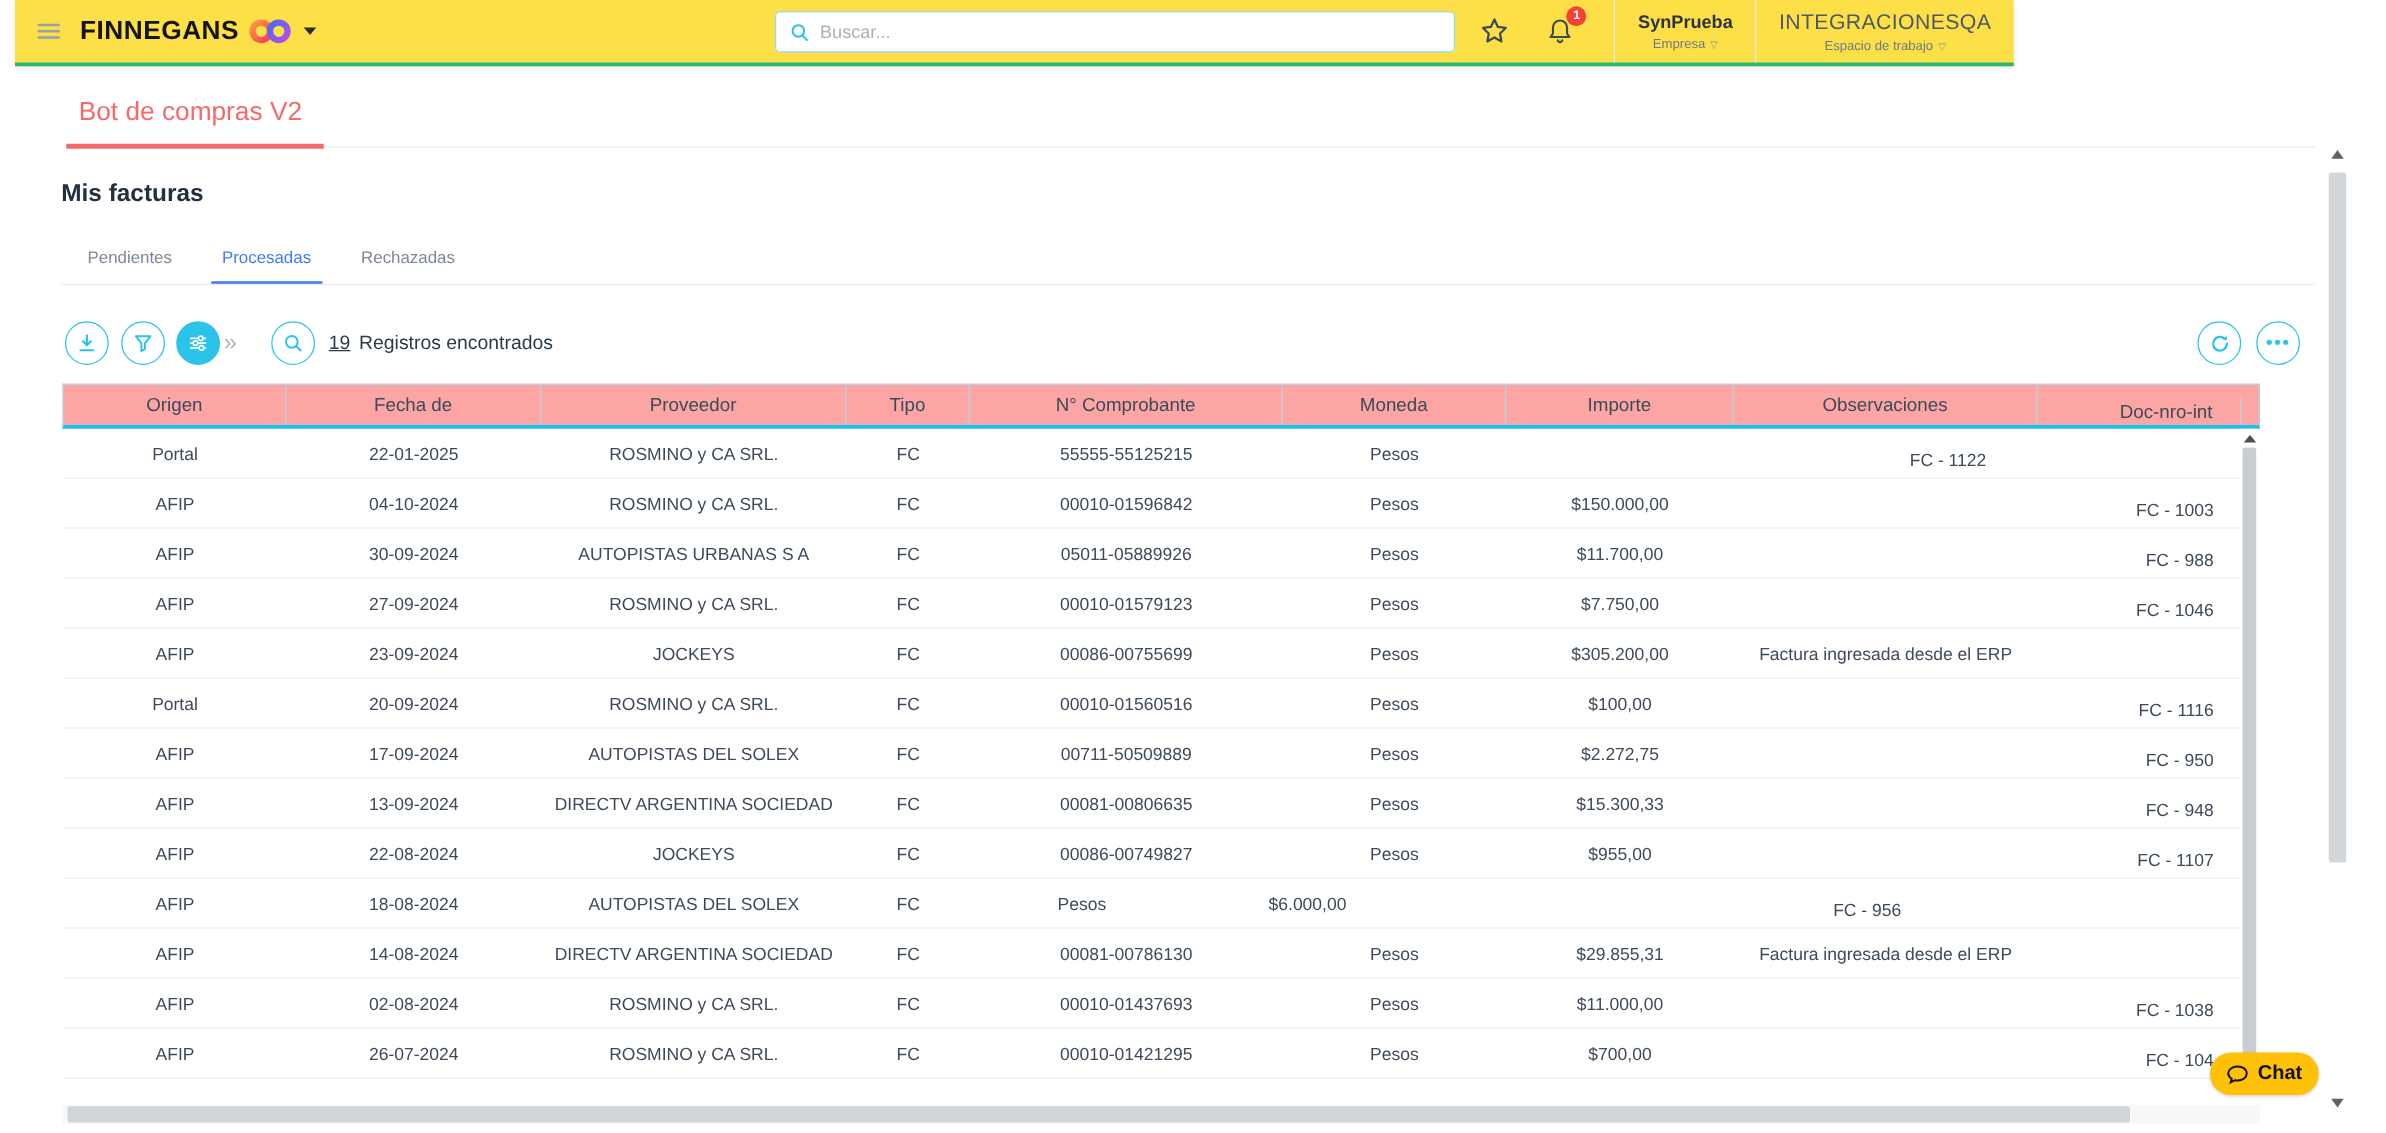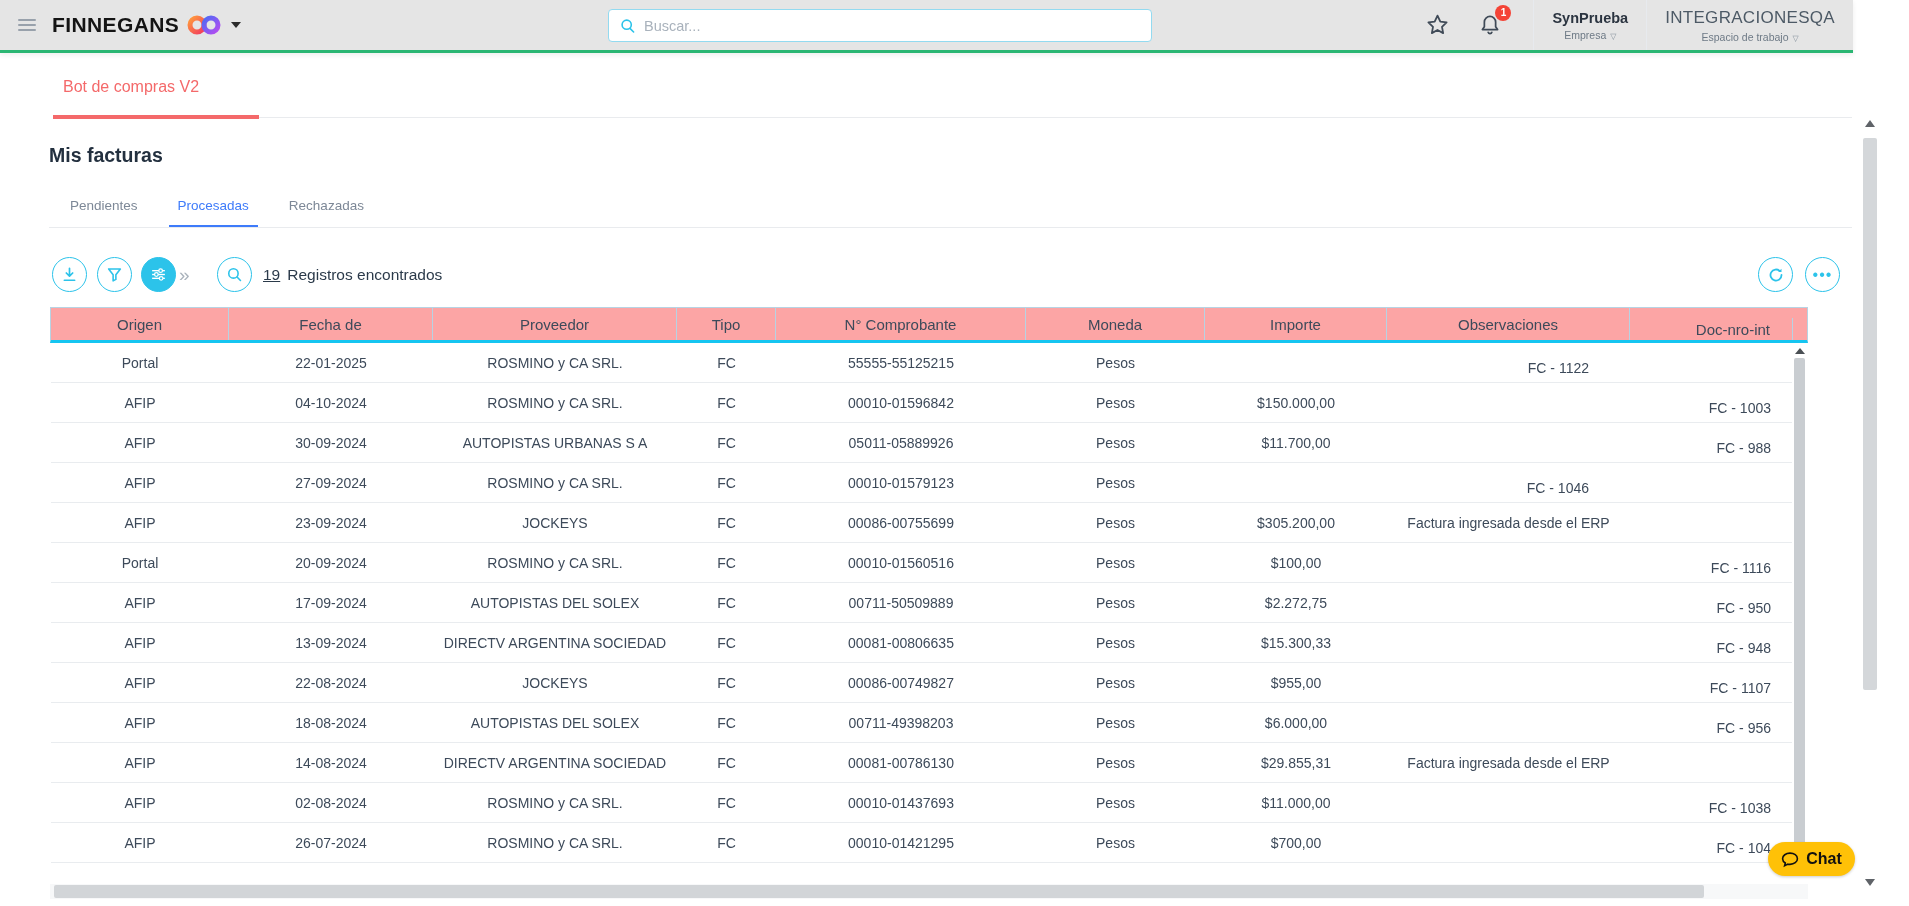--- a/index.html
+++ b/index.html
@@ -15,21 +15,21 @@
     --tbl-border:#b7d3e3;
     --row-line:#e9ecef;
   }
   *{margin:0;padding:0;box-sizing:border-box;}
   body{
     width:1909px;height:906px;position:relative;overflow:hidden;
     background:#fff;font-family:"Liberation Sans",sans-serif;color:var(--text-dark);
   }
   
   .app-header{
-    position:absolute;top:0;left:0;width:1853px;height:53px;background:#e5e5e5;
+    position:absolute;top:0;left:12px;width:1599px;height:53px;background:#fde047;
     border-bottom:3px solid var(--green);display:flex;align-items:center;z-index:30;
     box-shadow:0 2px 5px rgba(0,0,0,.07);
   }
   .hamburger{margin-left:18px;width:18px;display:flex;flex-direction:column;gap:3px;cursor:pointer;}
   .hamburger span{display:block;height:2px;background:#98a1ab;border-radius:1px;}
   .logo-wrap{display:flex;align-items:center;margin-left:16px;gap:7px;}
   .logo-text{font-size:21px;font-weight:700;letter-spacing:.4px;color:#141414;}
   .logo-caret{width:0;height:0;border-left:5px solid transparent;border-right:5px solid transparent;border-top:6px solid #2b2b2b;margin-left:2px;}
   .search-box{
     position:absolute;left:608px;top:9px;width:544px;height:33px;
@@ -48,21 +48,21 @@
     display:flex;align-items:center;justify-content:center;padding:0 4px;
   }
   .hdr-block{height:100%;display:flex;flex-direction:column;align-items:center;justify-content:center;padding:0 18px;cursor:pointer;}
   .hdr-block.company{border-left:1px solid #e7eaee;border-right:1px solid #e7eaee;}
   .company-name{font-size:14.5px;font-weight:700;color:#2b3440;}
   .workspace-name{font-size:17px;color:#4d5a66;letter-spacing:.3px;}
   .hdr-sub{font-size:10.5px;color:#6e7a86;margin-top:3px;}
   .hdr-sub::after{content:"▽";font-size:8px;margin-left:4px;color:#8a95a0;}
   
   .module-strip{position:absolute;top:53px;left:0;width:1909px;height:67px;background:#fff;}
-  .module-tab{position:absolute;left:63px;top:25px;font-size:16px;color:var(--module-red);cursor:pointer;}
+  .module-tab{position:absolute;left:63px;top:25px;font-size:21px;color:var(--module-red);cursor:pointer;}
   .module-underline{position:absolute;left:53px;top:62px;width:206px;height:4px;background:var(--module-red);}
   .module-line{position:absolute;left:259px;top:64px;width:1593px;height:1px;background:#e9ebee;}
   
   .page-title{position:absolute;left:49px;top:144px;font-size:19.5px;font-weight:700;color:#23303f;}
   .tabs-row{position:absolute;left:61px;top:196px;height:32px;display:flex;align-items:flex-start;}
   .tab{padding:2px 9px 0 9px;margin-right:22px;font-size:13.5px;color:var(--text-gray);height:32px;cursor:pointer;}
   .tab.active{color:var(--tab-blue);border-bottom:3px solid var(--tab-blue);}
   .tabs-line{position:absolute;left:49px;top:227px;width:1803px;height:1px;background:#e9ebee;}
   
   .toolbar{position:absolute;left:49px;top:257px;width:1790px;height:36px;}
@@ -288,20 +288,21 @@
         <div class="td c7"></div>
         <div class="td c8">FC - 988</div>
       </div>
       <div class="tr">
         <div class="td c0">AFIP</div>
         <div class="td c1">27-09-2024</div>
         <div class="td c2">ROSMINO y CA SRL.</div>
         <div class="td c3">FC</div>
         <div class="td c4">00010-01579123</div>
         <div class="td c5">Pesos</div>
+        <div class="td c6">$7.750,00</div>
         <div class="td c7"></div>
         <div class="td c8">FC - 1046</div>
       </div>
       <div class="tr">
         <div class="td c0">AFIP</div>
         <div class="td c1">23-09-2024</div>
         <div class="td c2">JOCKEYS</div>
         <div class="td c3">FC</div>
         <div class="td c4">00086-00755699</div>
         <div class="td c5">Pesos</div>
@@ -351,21 +352,20 @@
         <div class="td c5">Pesos</div>
         <div class="td c6">$955,00</div>
         <div class="td c7"></div>
         <div class="td c8">FC - 1107</div>
       </div>
       <div class="tr">
         <div class="td c0">AFIP</div>
         <div class="td c1">18-08-2024</div>
         <div class="td c2">AUTOPISTAS DEL SOLEX</div>
         <div class="td c3">FC</div>
-        <div class="td c4">00711-49398203</div>
         <div class="td c5">Pesos</div>
         <div class="td c6">$6.000,00</div>
         <div class="td c7"></div>
         <div class="td c8">FC - 956</div>
       </div>
       <div class="tr">
         <div class="td c0">AFIP</div>
         <div class="td c1">14-08-2024</div>
         <div class="td c2">DIRECTV ARGENTINA SOCIEDAD</div>
         <div class="td c3">FC</div>

